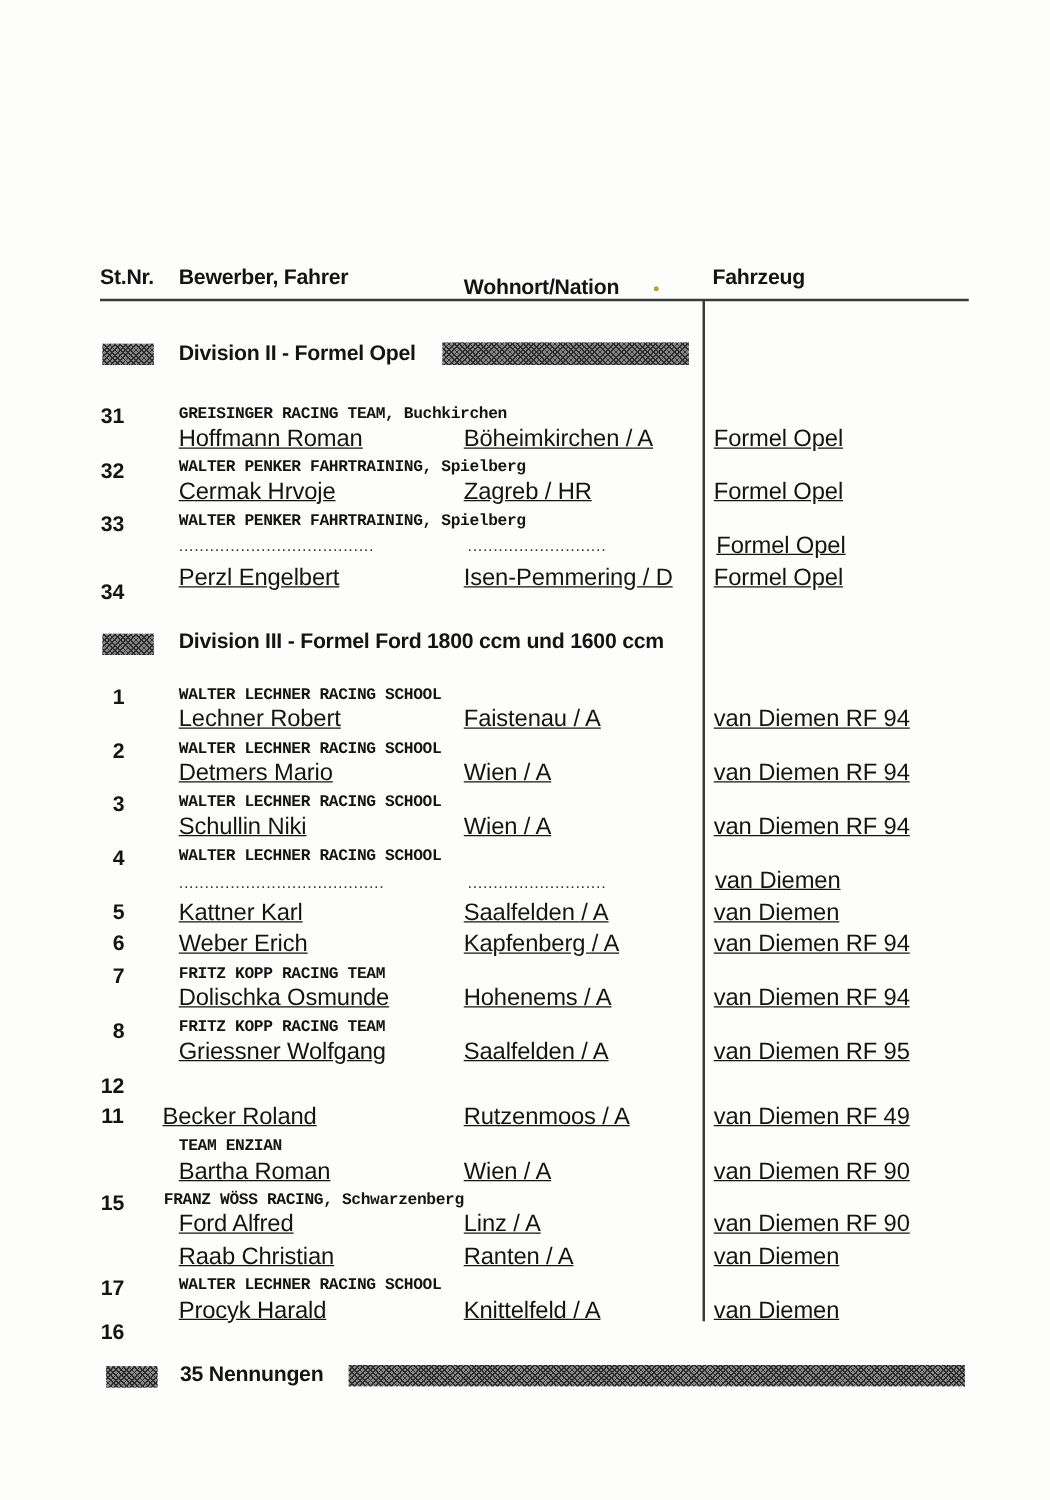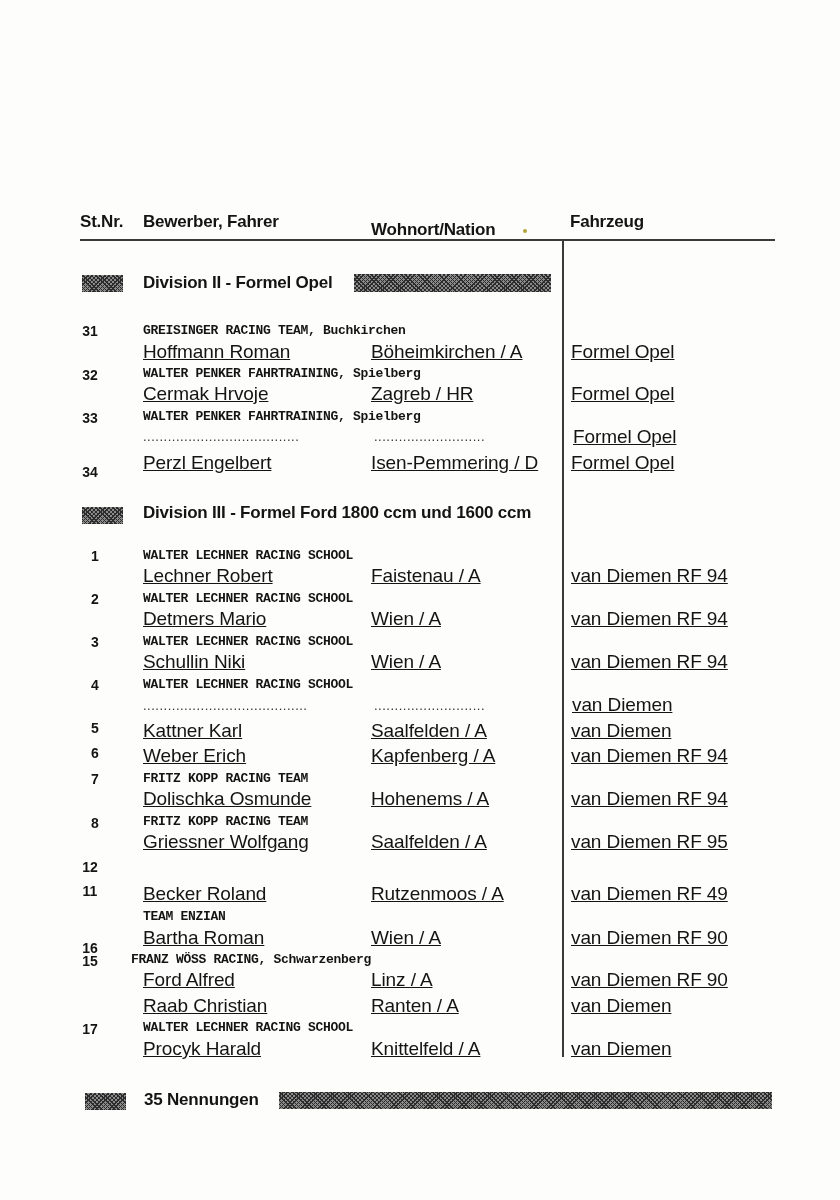--- a/index.html
+++ b/index.html
@@ -16,21 +16,21 @@
     .hline { position: absolute; left: 80px; top: 239px; width: 695px; height: 1.5px; background: #3a3a3a; }
     .vline { position: absolute; left: 562px; top: 240px; width: 1.5px; height: 817px; background: #3a3a3a; }
     .hatch {
       position: absolute;
       background-color: #8a8a8a;
       background-image:
         repeating-linear-gradient(45deg, #2c2c2c 0 1px, transparent 1px 3px),
         repeating-linear-gradient(-45deg, #2c2c2c 0 1px, transparent 1px 3px);
     }
     .div-title { font-weight: bold; font-size: 17px; letter-spacing: -0.2px; }
-    .num { font-weight: bold; font-size: 14px; width: 40px; text-align: center; }
+    .num { font-weight: bold; font-size: 17px; width: 40px; text-align: center; }
     .team { font-weight: bold; font-size: 13px; letter-spacing: -0.3px; font-family: Liberation Mono, monospace; }
     .plain { font-size: 19px; font-weight: normal; letter-spacing: -0.1px; text-decoration: underline; }
     .dots { font-size: 13px; letter-spacing: 0.5px; color: #333; }
     .speck { position: absolute; left: 523px; top: 229px; width: 4px; height: 4px; border-radius: 50%; background: #b3a53a; }
   </style>
 </head>
 <body>
 
 <div class="abs hdr" style="left:80px; top:212px;">St.Nr.</div>
 <div class="abs hdr" style="left:143px; top:212px;">Bewerber, Fahrer</div>
@@ -111,37 +111,37 @@
 <div class="abs plain" style="left:371px; top:788px;">Hohenems / A</div>
 <div class="abs plain" style="left:571px; top:788px;">van Diemen RF 94</div>
 
 <div class="abs num" style="left:75px; top:815px;">8</div>
 <div class="abs team" style="left:143px; top:814px;">FRITZ KOPP RACING TEAM</div>
 <div class="abs plain" style="left:143px; top:831px;">Griessner Wolfgang</div>
 <div class="abs plain" style="left:371px; top:831px;">Saalfelden / A</div>
 <div class="abs plain" style="left:571px; top:831px;">van Diemen RF 95</div>
 
 <div class="abs num" style="left:70px; top:883px;">11</div>
-<div class="abs plain" style="left:143px; top:883px;">Becker Roland</div>
+<div class="abs plain" style="left:130px; top:883px;">Becker Roland</div>
 <div class="abs plain" style="left:371px; top:883px;">Rutzenmoos / A</div>
 <div class="abs plain" style="left:571px; top:883px;">van Diemen RF 49</div>
 
 <div class="abs num" style="left:70px; top:859px;">12</div>
 <div class="abs team" style="left:143px; top:909px;">TEAM ENZIAN</div>
 <div class="abs plain" style="left:143px; top:927px;">Bartha Roman</div>
 <div class="abs plain" style="left:371px; top:927px;">Wien / A</div>
 <div class="abs plain" style="left:571px; top:927px;">van Diemen RF 90</div>
 
 <div class="abs num" style="left:70px; top:953px;">15</div>
 <div class="abs team" style="left:131px; top:952px;">FRANZ WÖSS RACING, Schwarzenberg</div>
 <div class="abs plain" style="left:143px; top:969px;">Ford Alfred</div>
 <div class="abs plain" style="left:371px; top:969px;">Linz / A</div>
 <div class="abs plain" style="left:571px; top:969px;">van Diemen RF 90</div>
 
-<div class="abs num" style="left:70px; top:940px;">16</div>
+<div class="abs num" style="left:70px; top:1056px;">16</div>
 <div class="abs plain" style="left:143px; top:995px;">Raab Christian</div>
 <div class="abs plain" style="left:371px; top:995px;">Ranten / A</div>
 <div class="abs plain" style="left:571px; top:995px;">van Diemen</div>
 
 <div class="abs num" style="left:70px; top:1021px;">17</div>
 <div class="abs team" style="left:143px; top:1020px;">WALTER LECHNER RACING SCHOOL</div>
 <div class="abs plain" style="left:143px; top:1038px;">Procyk Harald</div>
 <div class="abs plain" style="left:371px; top:1038px;">Knittelfeld / A</div>
 <div class="abs plain" style="left:571px; top:1038px;">van Diemen</div>
 

